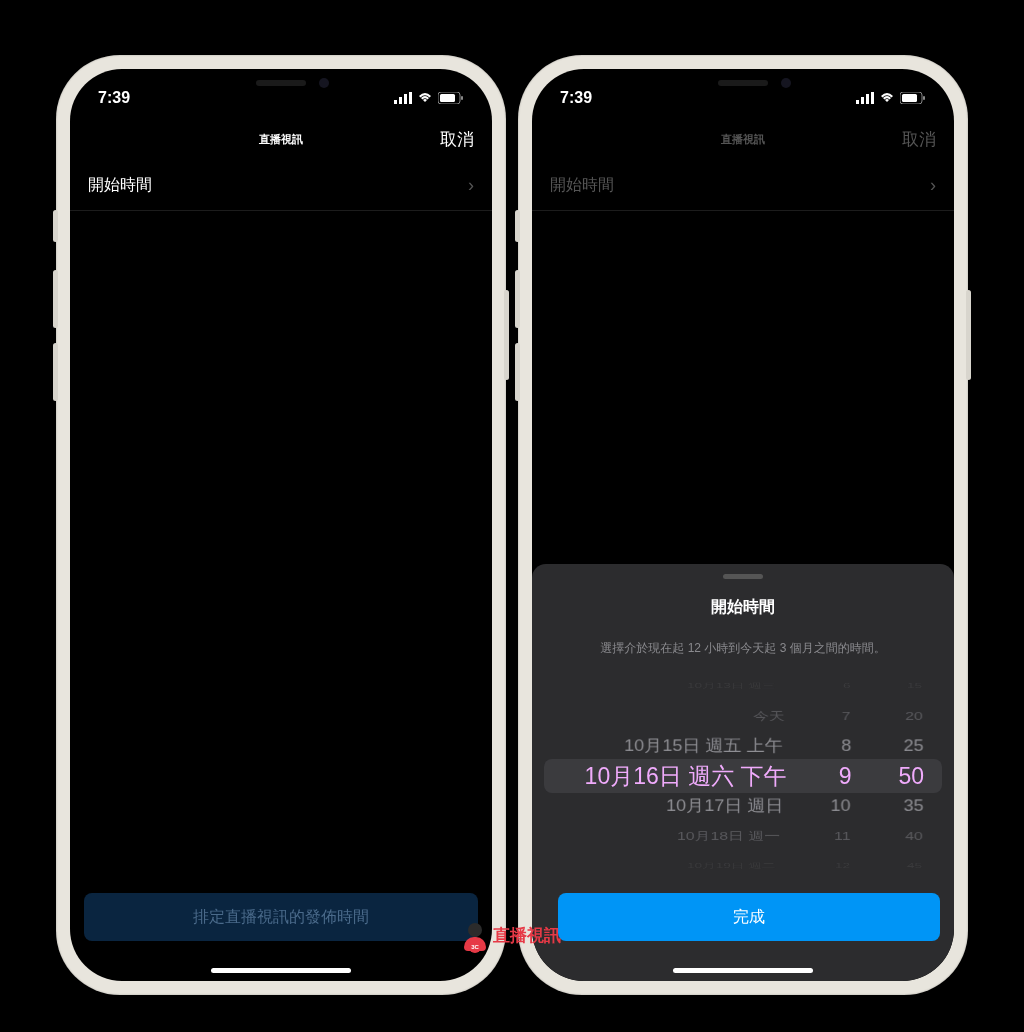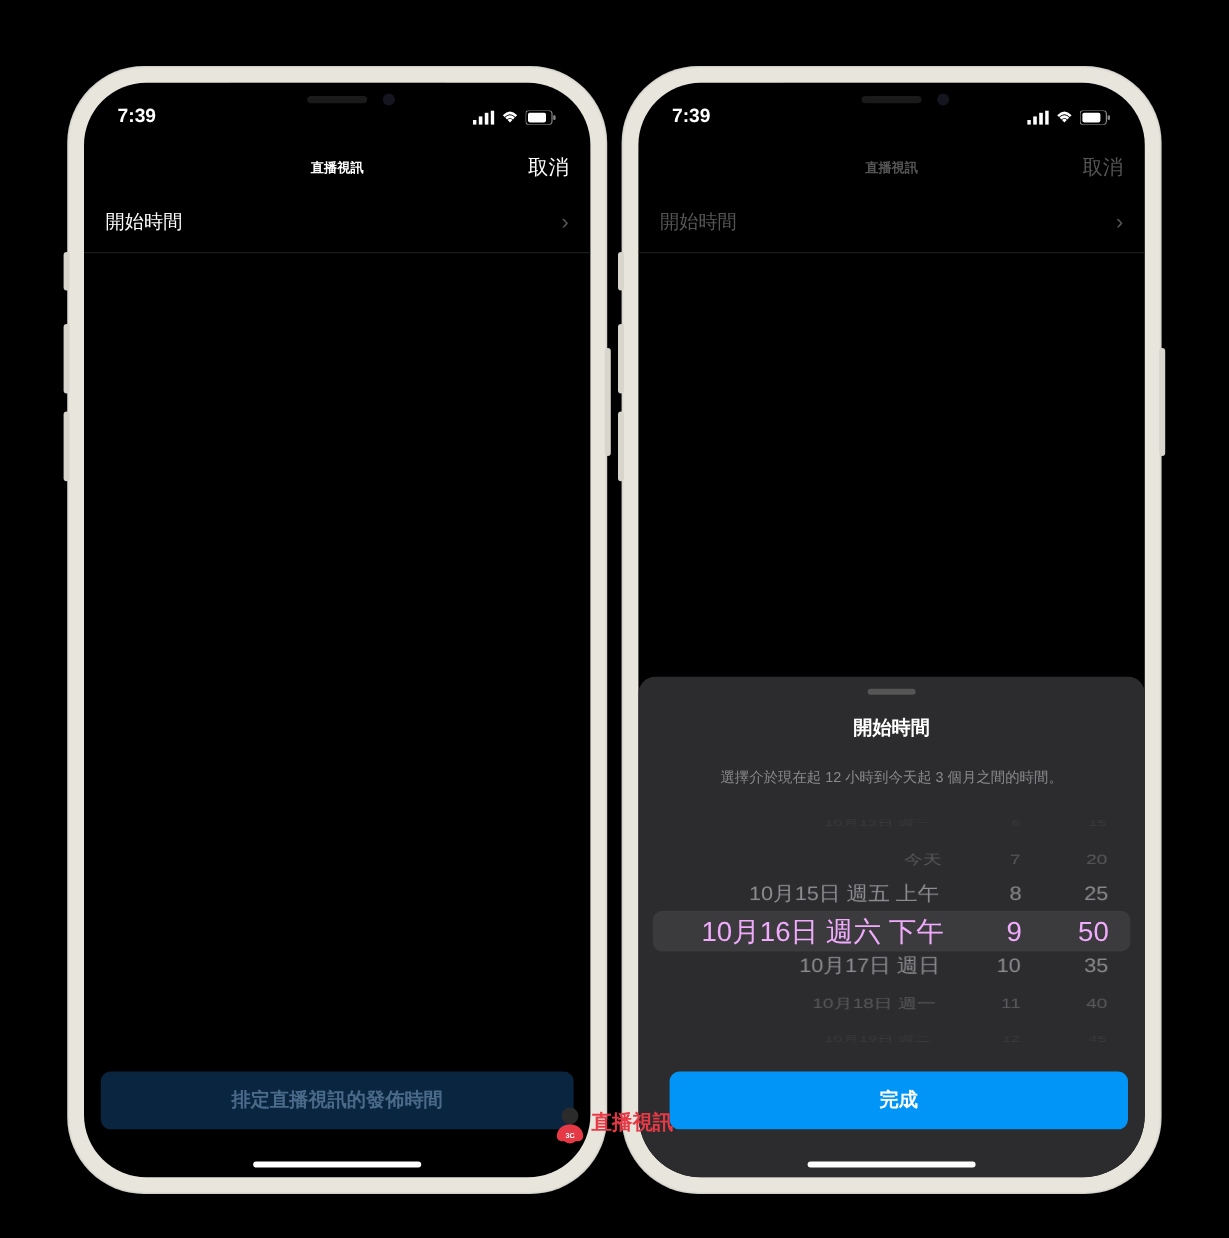--- a/index.html
+++ b/index.html
@@ -160,21 +160,21 @@
       position: absolute;
       bottom: 40px;
       left: 14px;
       right: 14px;
       height: 48px;
       border-radius: 8px;
       display: flex;
       align-items: center;
       justify-content: center;
       font-size: 16px;
-      font-weight: 700;
+      font-weight: 400;
     }
     .btn-disabled {
       background: #0a2540;
       color: #4a6a8a;
     }
     .btn-primary {
       background: #0095f6;
       color: #fff;
       margin-left: 12px;
     }

